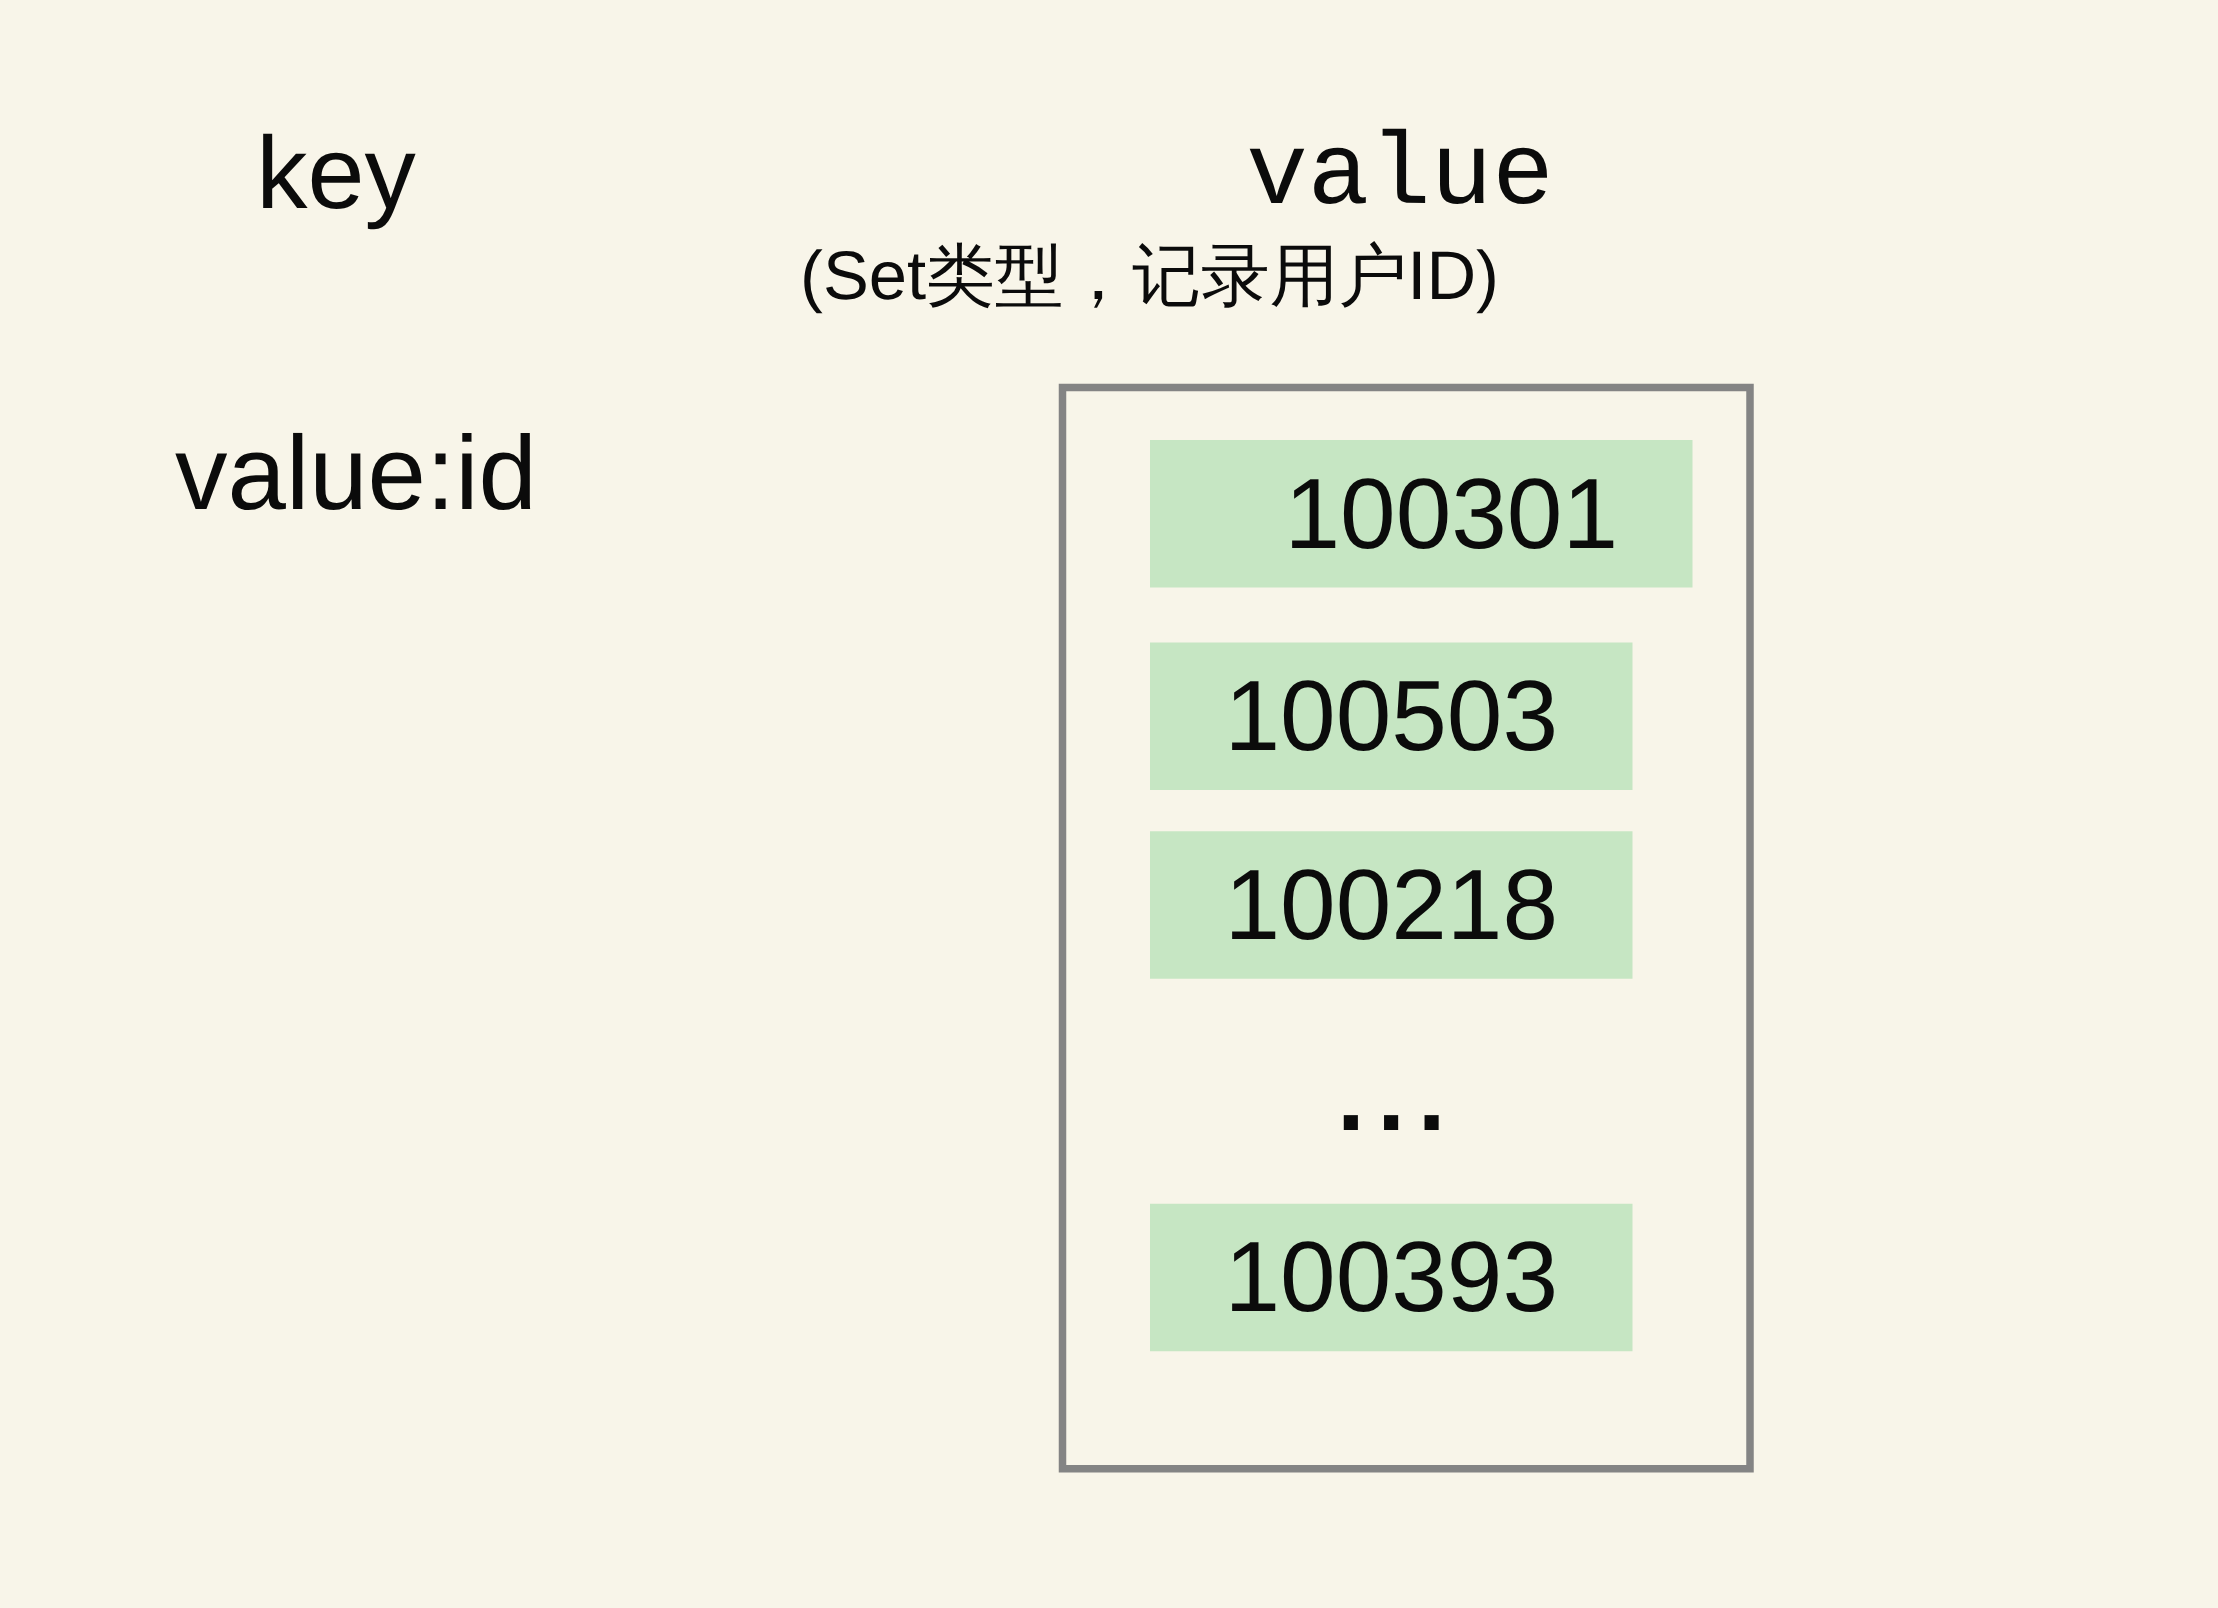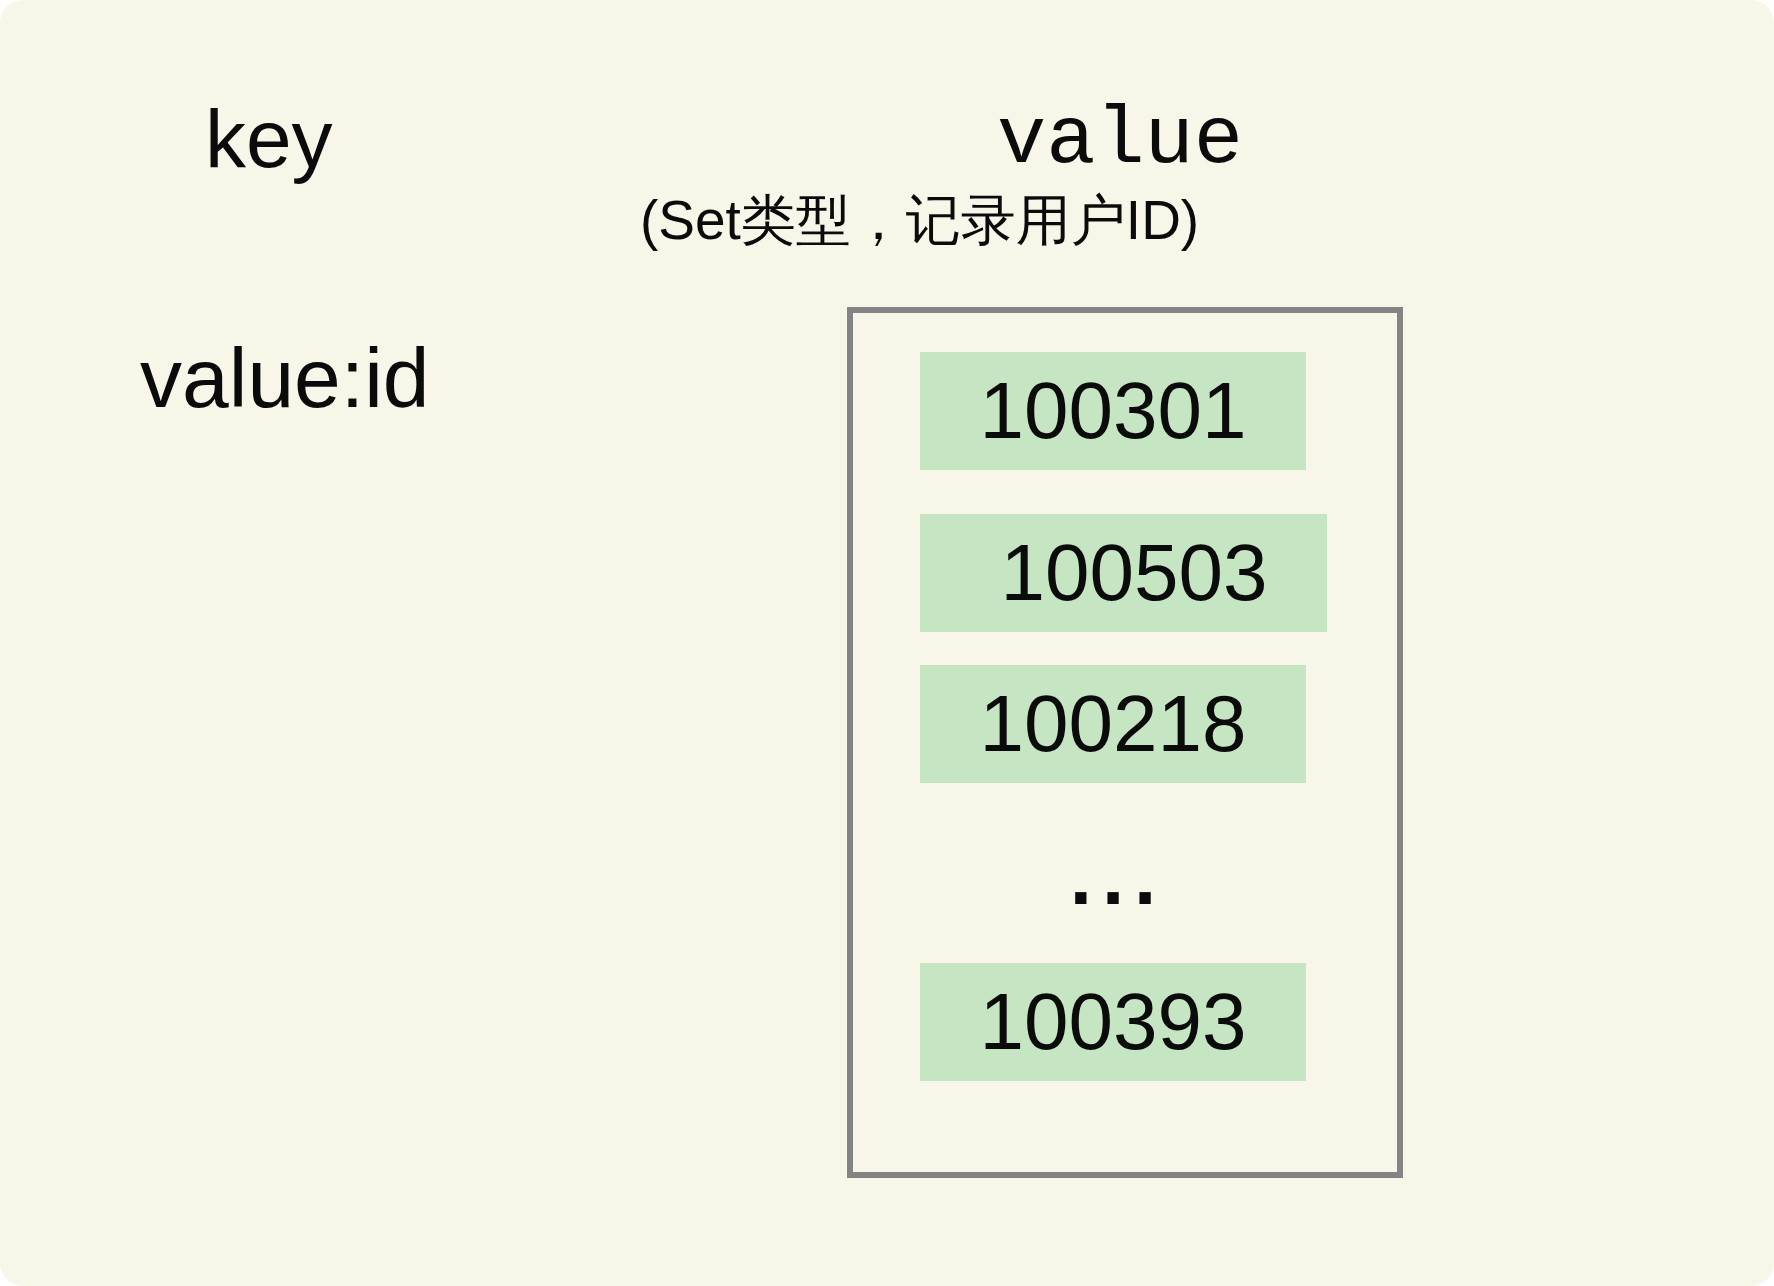--- a/index.html
+++ b/index.html
@@ -7,21 +7,20 @@
     padding: 0;
   }
   .page {
     position: relative;
     width: 1774px;
     height: 1286px;
     background: var(--page-bg, #F8F5E9);
     font-family: "Liberation Sans", "DejaVu Sans", sans-serif;
     color: var(--text, #0B0B0B);
     overflow: hidden;
-    border-radius: 23px;
   }
   .key-header {
     position: absolute;
     left: 205px;
     top: 98px;
     font-size: 82px;
     line-height: 1;
     white-space: nowrap;
   }
   .value-header-title {
@@ -66,22 +65,22 @@
     position: absolute;
     left: 67px; 
     width: 386px;
     height: 118px;
     background: var(--item-bg, #C6E6C3);
     text-align: center;
     font-size: 80px;
     line-height: 118px;
     white-space: nowrap;
   }
-  .item-0 { top: 39px;  }  
-  .item-1 { top: 201px; padding-left: 21px; }  
+  .item-0 { top: 39px; padding-left: 48px;  }  
+  .item-1 { top: 201px; }  
   .item-2 { top: 352px; }  
   .item-3 { top: 650px; text-align: center; }  
   .ellipsis {
     position: absolute;
     left: 67px;
     top: 524px; 
     width: 386px;
     text-align: center;
     font-size: 80px;
     font-weight: 700;

